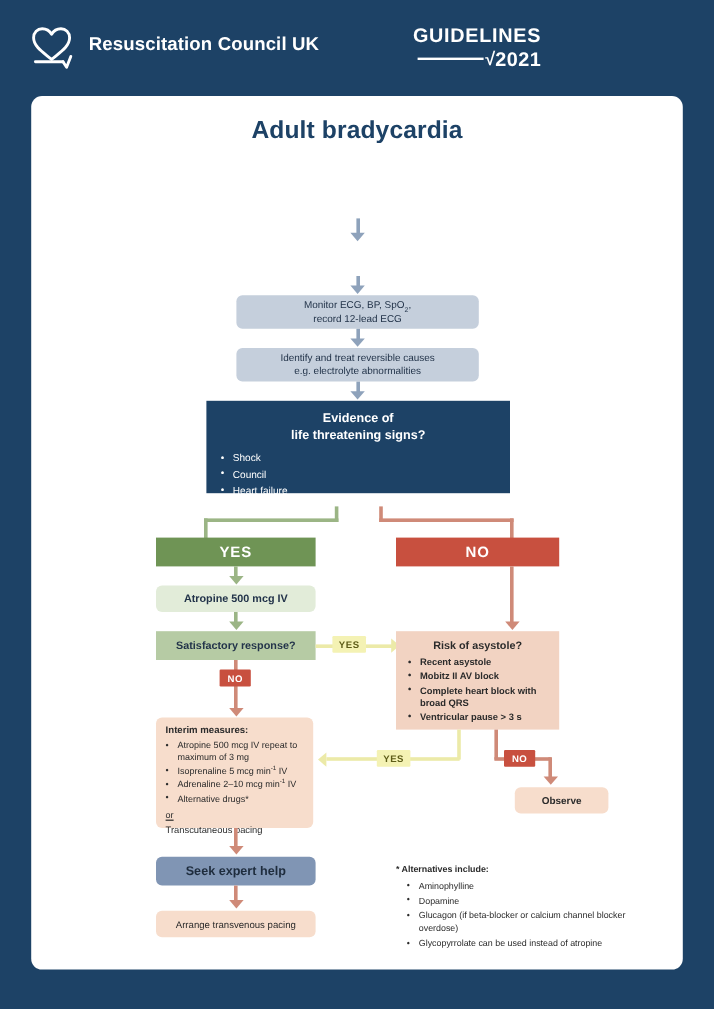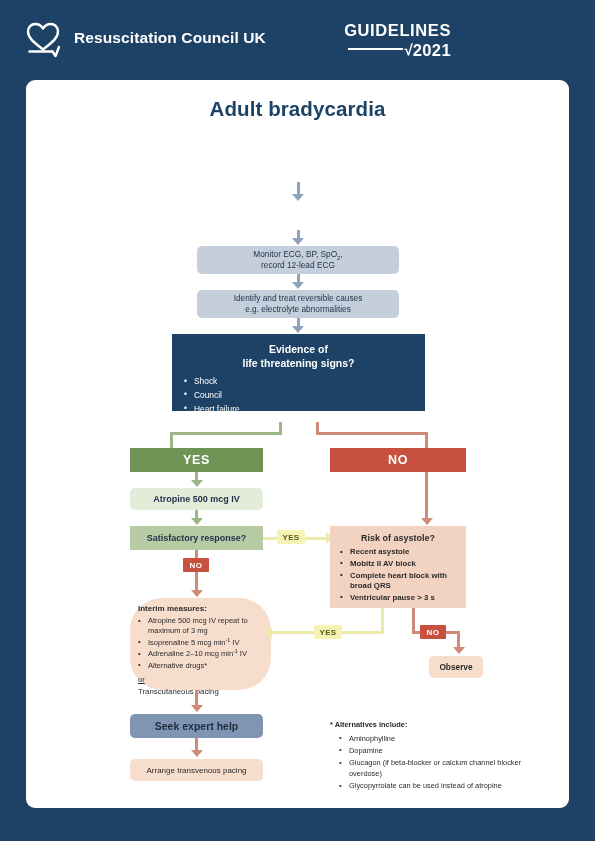--- a/index.html
+++ b/index.html
@@ -194,21 +194,21 @@
     <div class="box b-peach" style="left:304px;top:446px;width:136px;height:82px;border-radius:0;justify-content:flex-start;padding:7px 10px;">
       <div class="center bhead" style="font-size:9px;margin-bottom:4px;">Risk of asystole?</div>
       <ul class="bl" style="font-size:7.8px;line-height:1.32;font-weight:bold;">
         <li>Recent asystole</li>
         <li>Mobitz II AV block</li>
         <li>Complete heart block with broad QRS</li>
         <li>Ventricular pause &gt; 3 s</li>
       </ul>
     </div>
 
-    <div class="box b-peachlight" style="left:104px;top:518px;width:141px;height:92px;justify-content:flex-start;padding:6px 8px;border-radius:32px;">
+    <div class="box b-peachlight" style="left:104px;top:518px;width:131px;height:92px;justify-content:flex-start;padding:6px 8px;">
       <div class="bhead" style="font-size:8px;margin-bottom:3px;">Interim measures:</div>
       <ul class="bl" style="font-size:7.5px;line-height:1.34;">
         <li>Atropine 500 mcg IV repeat to maximum of 3 mg</li>
         <li><span>Isoprenaline 5 mcg min</span><sup>-1</sup><span> IV</span></li>
         <li><span>Adrenaline 2–10 mcg min</span><sup>-1</sup><span> IV</span></li>
         <li>Alternative drugs*</li>
       </ul>
       <div class="u" style="font-size:7.5px;margin-top:3px;">or</div>
       <div style="font-size:7.8px;margin-top:3px;">Transcutaneous pacing</div>
     </div>
@@ -221,21 +221,21 @@
     <div class="arw arw-l" style="left:239px;top:546.5px;border-right:7px solid #eceaa8;"></div>
 
     <div class="ln-v c-red" style="left:386px;top:528px;height:25px;"></div>
     <div class="ln-h c-red" style="left:386px;top:551px;width:47px;"></div>
     <div class="tag tag-no" style="left:394px;top:545px;width:26px;height:14px;">
       <span>NO</span>
     </div>
     <div class="ln-v c-red" style="left:431px;top:551px;height:18px;"></div>
     <div class="arw arw-d" style="left:426.5px;top:567px;border-top:7px solid #cf8a78;"></div>
 
-    <div class="box b-peachlight center" style="left:403px;top:576px;width:54px;height:22px;font-size:8.3px;font-weight:bold;">
+    <div class="box b-peachlight center" style="left:403px;top:576px;width:78px;height:22px;font-size:8.3px;font-weight:bold;">
       <span>Observe</span>
     </div>
 
     <div class="ln-v c-red" style="left:169px;top:610px;height:18px;"></div>
     <div class="arw arw-d" style="left:164.5px;top:625px;border-top:7px solid #cf8a78;"></div>
 
     <div class="box b-slate center" style="left:104px;top:634px;width:133px;height:24px;font-size:10.5px;font-weight:bold;">
       <span>Seek expert help</span>
     </div>
 

